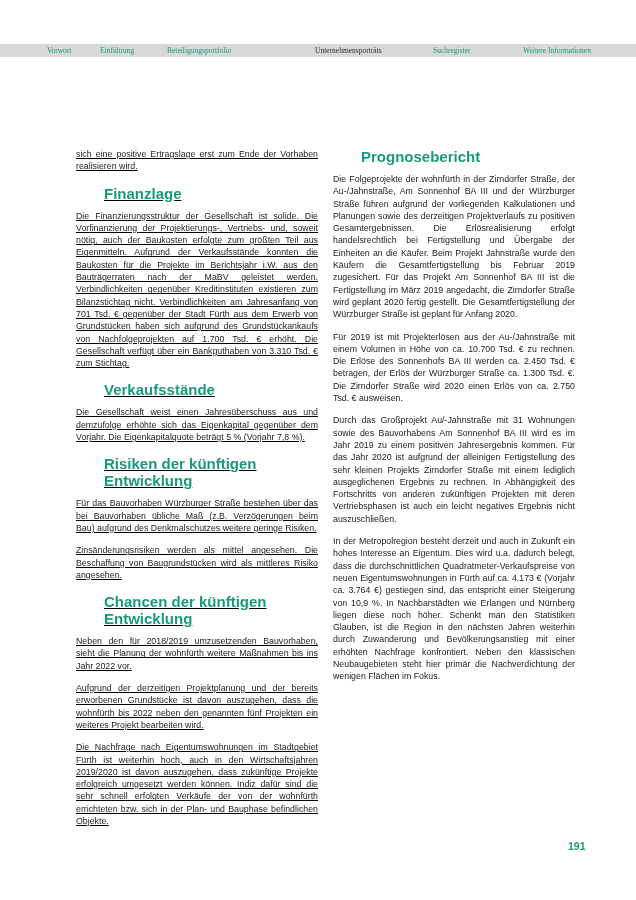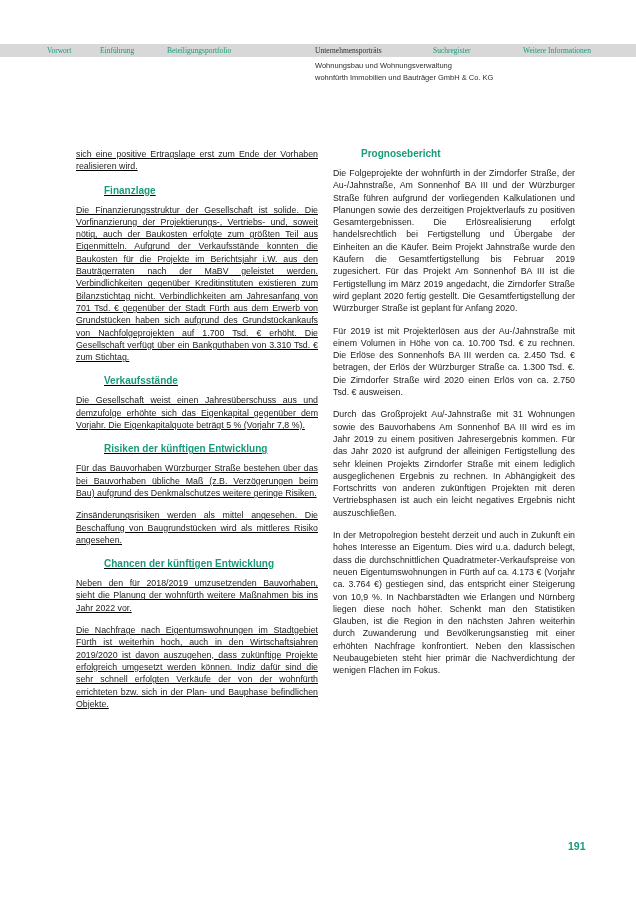--- a/index.html
+++ b/index.html
@@ -57,21 +57,21 @@
   .col-right { left: 333px; }
   .para {
     margin: 0 0 10px 0;
     font-size: 8.8px;
     line-height: 12.3px;
     text-align: justify;
     color: #222222;
   }
   .heading {
     margin: 12px 0 8px 0;
-    font-size: 10px;
+    font-size: 15px;
     font-weight: bold;
     color: #1a9a7a;
     padding-left: 28px;
   }
   .col > :first-child { margin-top: 0; }
   
   .page-number {
     position: absolute;
     left: 568px;
     top: 840px;
@@ -87,36 +87,33 @@
 
   <div class="navbar">
     <span class="nav-item" style="left:47px">Vorwort</span>
     <span class="nav-item" style="left:100px">Einführung</span>
     <span class="nav-item" style="left:167px">Beteiligungsportfolio</span>
     <span class="nav-item active" style="left:315px">Unternehmensporträts</span>
     <span class="nav-item" style="left:433px">Suchregister</span>
     <span class="nav-item" style="left:523px">Weitere Informationen</span>
   </div>
 
-  <div class="section-title">
-    <div>Wohnungsbau und Wohnungsverwaltung</div>
-    <div>wohnfürth Immobilien und Bauträger GmbH &amp; Co. KG</div>
-  </div>
 
   <div class="col col-left">
     <p class="para">sich eine positive Ertragslage erst zum Ende der Vorhaben realisieren wird.</p>
     <h3 class="heading">Finanzlage</h3>
     <p class="para">Die Finanzierungsstruktur der Gesellschaft ist solide. Die Vorfinanzierung der Projektierungs-, Vertriebs- und, soweit nötig, auch der Baukosten erfolgte zum größten Teil aus Eigenmitteln. Aufgrund der Verkaufsstände konnten die Baukosten für die Projekte im Berichtsjahr i.W. aus den Bauträgerraten nach der MaBV geleistet werden. Verbindlichkeiten gegenüber Kreditinstituten existieren zum Bilanzstichtag nicht. Verbindlichkeiten am Jahresanfang von 701 Tsd. € gegenüber der Stadt Fürth aus dem Erwerb von Grundstücken haben sich aufgrund des Grundstückankaufs von Nachfolgeprojekten auf 1.700 Tsd. € erhöht. Die Gesellschaft verfügt über ein Bankguthaben von 3.310 Tsd. € zum Stichtag.</p>
     <h3 class="heading">Verkaufsstände</h3>
     <p class="para">Die Gesellschaft weist einen Jahresüberschuss aus und demzufolge erhöhte sich das Eigenkapital gegenüber dem Vorjahr. Die Eigenkapitalquote beträgt 5 % (Vorjahr 7,8 %).</p>
     <h3 class="heading">Risiken der künftigen Entwicklung</h3>
     <p class="para">Für das Bauvorhaben Würzburger Straße bestehen über das bei Bauvorhaben übliche Maß (z.B. Verzögerungen beim Bau) aufgrund des Denkmalschutzes weitere geringe Risiken.</p>
     <p class="para">Zinsänderungsrisiken werden als mittel angesehen. Die Beschaffung von Baugrundstücken wird als mittleres Risiko angesehen.</p>
     <h3 class="heading">Chancen der künftigen Entwicklung</h3>
     <p class="para">Neben den für 2018/2019 umzusetzenden Bauvorhaben, sieht die Planung der wohnfürth weitere Maßnahmen bis ins Jahr 2022 vor.</p>
+    <p class="para">Aufgrund der derzeitigen Projektplanung und der bereits erworbenen Grundstücke ist davon auszugehen, dass die wohnfürth bis 2022 neben den genannten fünf Projekten ein weiteres Projekt bearbeiten wird.</p>
     <p class="para">Die Nachfrage nach Eigentumswohnungen im Stadtgebiet Fürth ist weiterhin hoch, auch in den Wirtschaftsjahren 2019/2020 ist davon auszugehen, dass zukünftige Projekte erfolgreich umgesetzt werden können. Indiz dafür sind die sehr schnell erfolgten Verkäufe der von der wohnfürth errichteten bzw. sich in der Plan- und Bauphase befindlichen Objekte.</p>
   </div>
 
   <div class="col col-right">
     <h3 class="heading">Prognosebericht</h3>
     <p class="para">Die Folgeprojekte der wohnfürth in der Zirndorfer Straße, der Au-/Jahnstraße, Am Sonnenhof BA III und der Würzburger Straße führen aufgrund der vorliegenden Kalkulationen und Planungen sowie des derzeitigen Projektverlaufs zu positiven Gesamtergebnissen. Die Erlösrealisierung erfolgt handelsrechtlich bei Fertigstellung und Übergabe der Einheiten an die Käufer. Beim Projekt Jahnstraße wurde den Käufern die Gesamtfertigstellung bis Februar 2019 zugesichert. Für das Projekt Am Sonnenhof BA III ist die Fertigstellung im März 2019 angedacht, die Zirndorfer Straße wird geplant 2020 fertig gestellt. Die Gesamtfertigstellung der Würzburger Straße ist geplant für Anfang 2020.</p>
     <p class="para">Für 2019 ist mit Projekterlösen aus der Au-/Jahnstraße mit einem Volumen in Höhe von ca. 10.700 Tsd. € zu rechnen. Die Erlöse des Sonnenhofs BA III werden ca. 2.450 Tsd. € betragen, der Erlös der Würzburger Straße ca. 1.300 Tsd. €. Die Zirndorfer Straße wird 2020 einen Erlös von ca. 2.750 Tsd. € ausweisen.</p>
     <p class="para">Durch das Großprojekt Au/-Jahnstraße mit 31 Wohnungen sowie des Bauvorhabens Am Sonnenhof BA III wird es im Jahr 2019 zu einem positiven Jahresergebnis kommen. Für das Jahr 2020 ist aufgrund der alleinigen Fertigstellung des sehr kleinen Projekts Zirndorfer Straße mit einem lediglich ausgeglichenen Ergebnis zu rechnen. In Abhängigkeit des Fortschritts von anderen zukünftigen Projekten mit deren Vertriebsphasen ist auch ein leicht negatives Ergebnis nicht auszuschließen.</p>
     <p class="para">In der Metropolregion besteht derzeit und auch in Zukunft ein hohes Interesse an Eigentum. Dies wird u.a. dadurch belegt, dass die durchschnittlichen Quadratmeter-Verkaufspreise von neuen Eigentumswohnungen in Fürth auf ca. 4.173 € (Vorjahr ca. 3.764 €) gestiegen sind, das entspricht einer Steigerung von 10,9 %. In Nachbarstädten wie Erlangen und Nürnberg liegen diese noch höher. Schenkt man den Statistiken Glauben, ist die Region in den nächsten Jahren weiterhin durch Zuwanderung und Bevölkerungsanstieg mit einer erhöhten Nachfrage konfrontiert. Neben den klassischen Neubaugebieten steht hier primär die Nachverdichtung der wenigen Flächen im Fokus.</p>
   </div>

